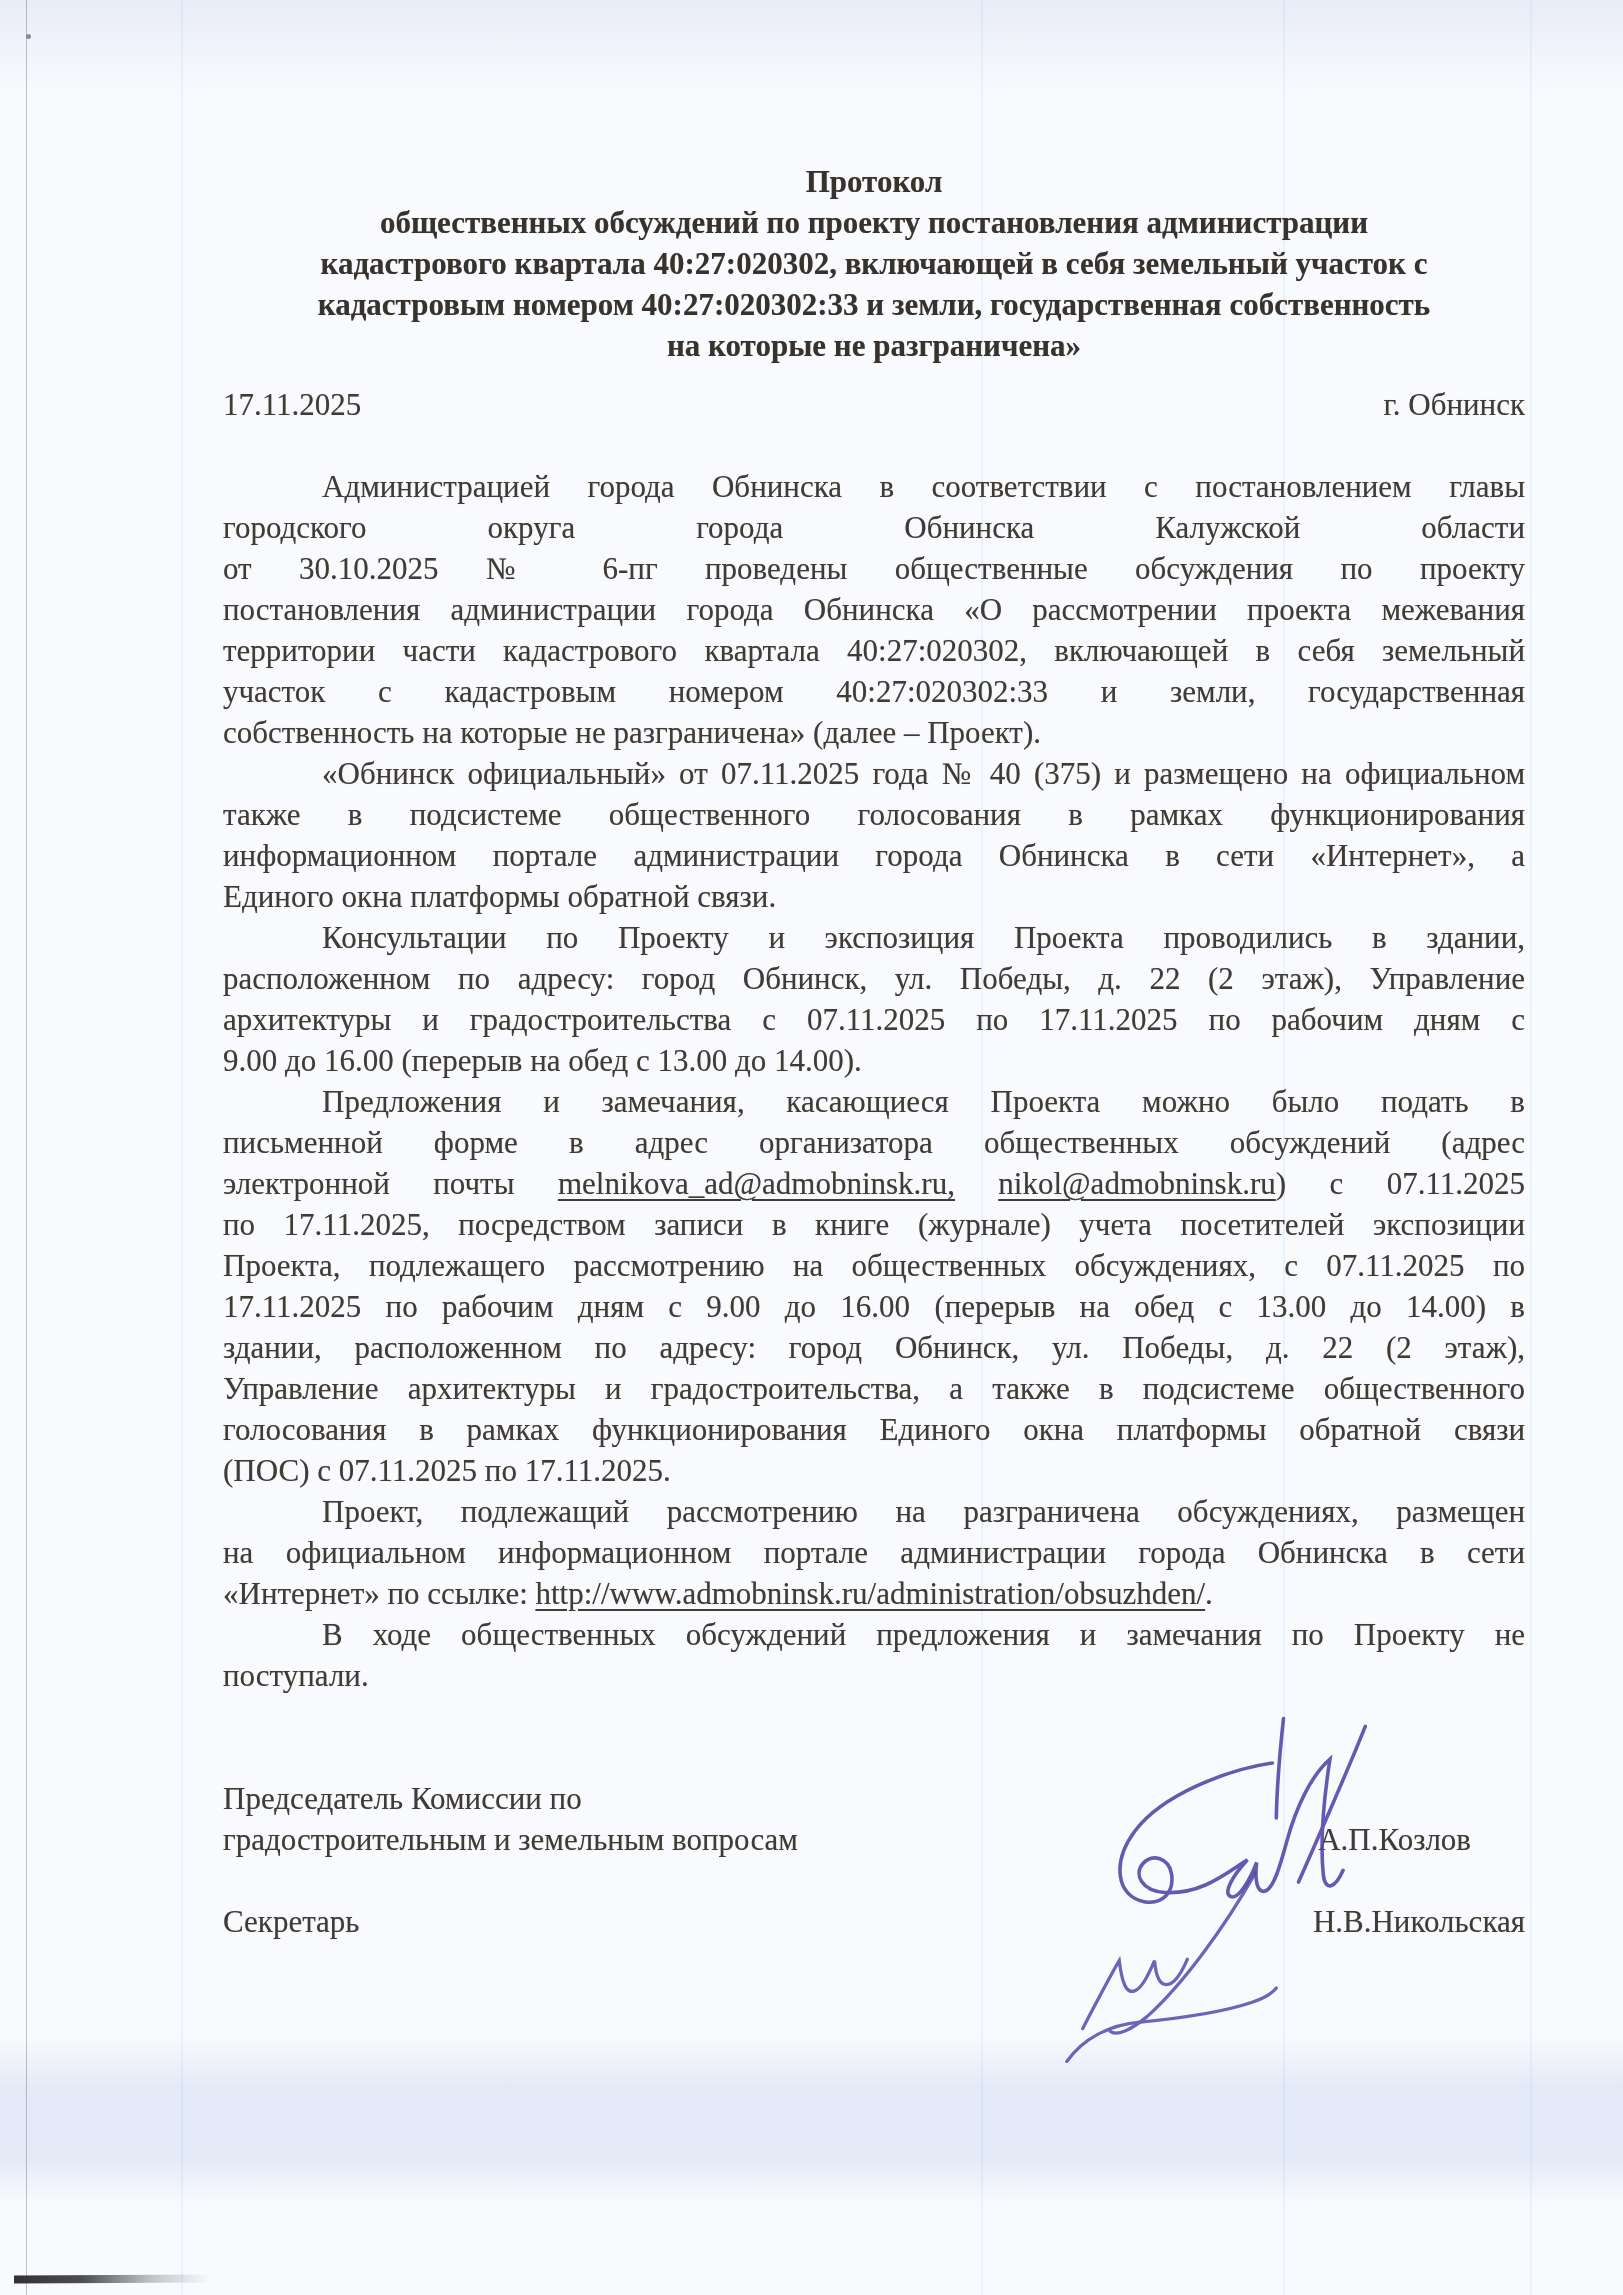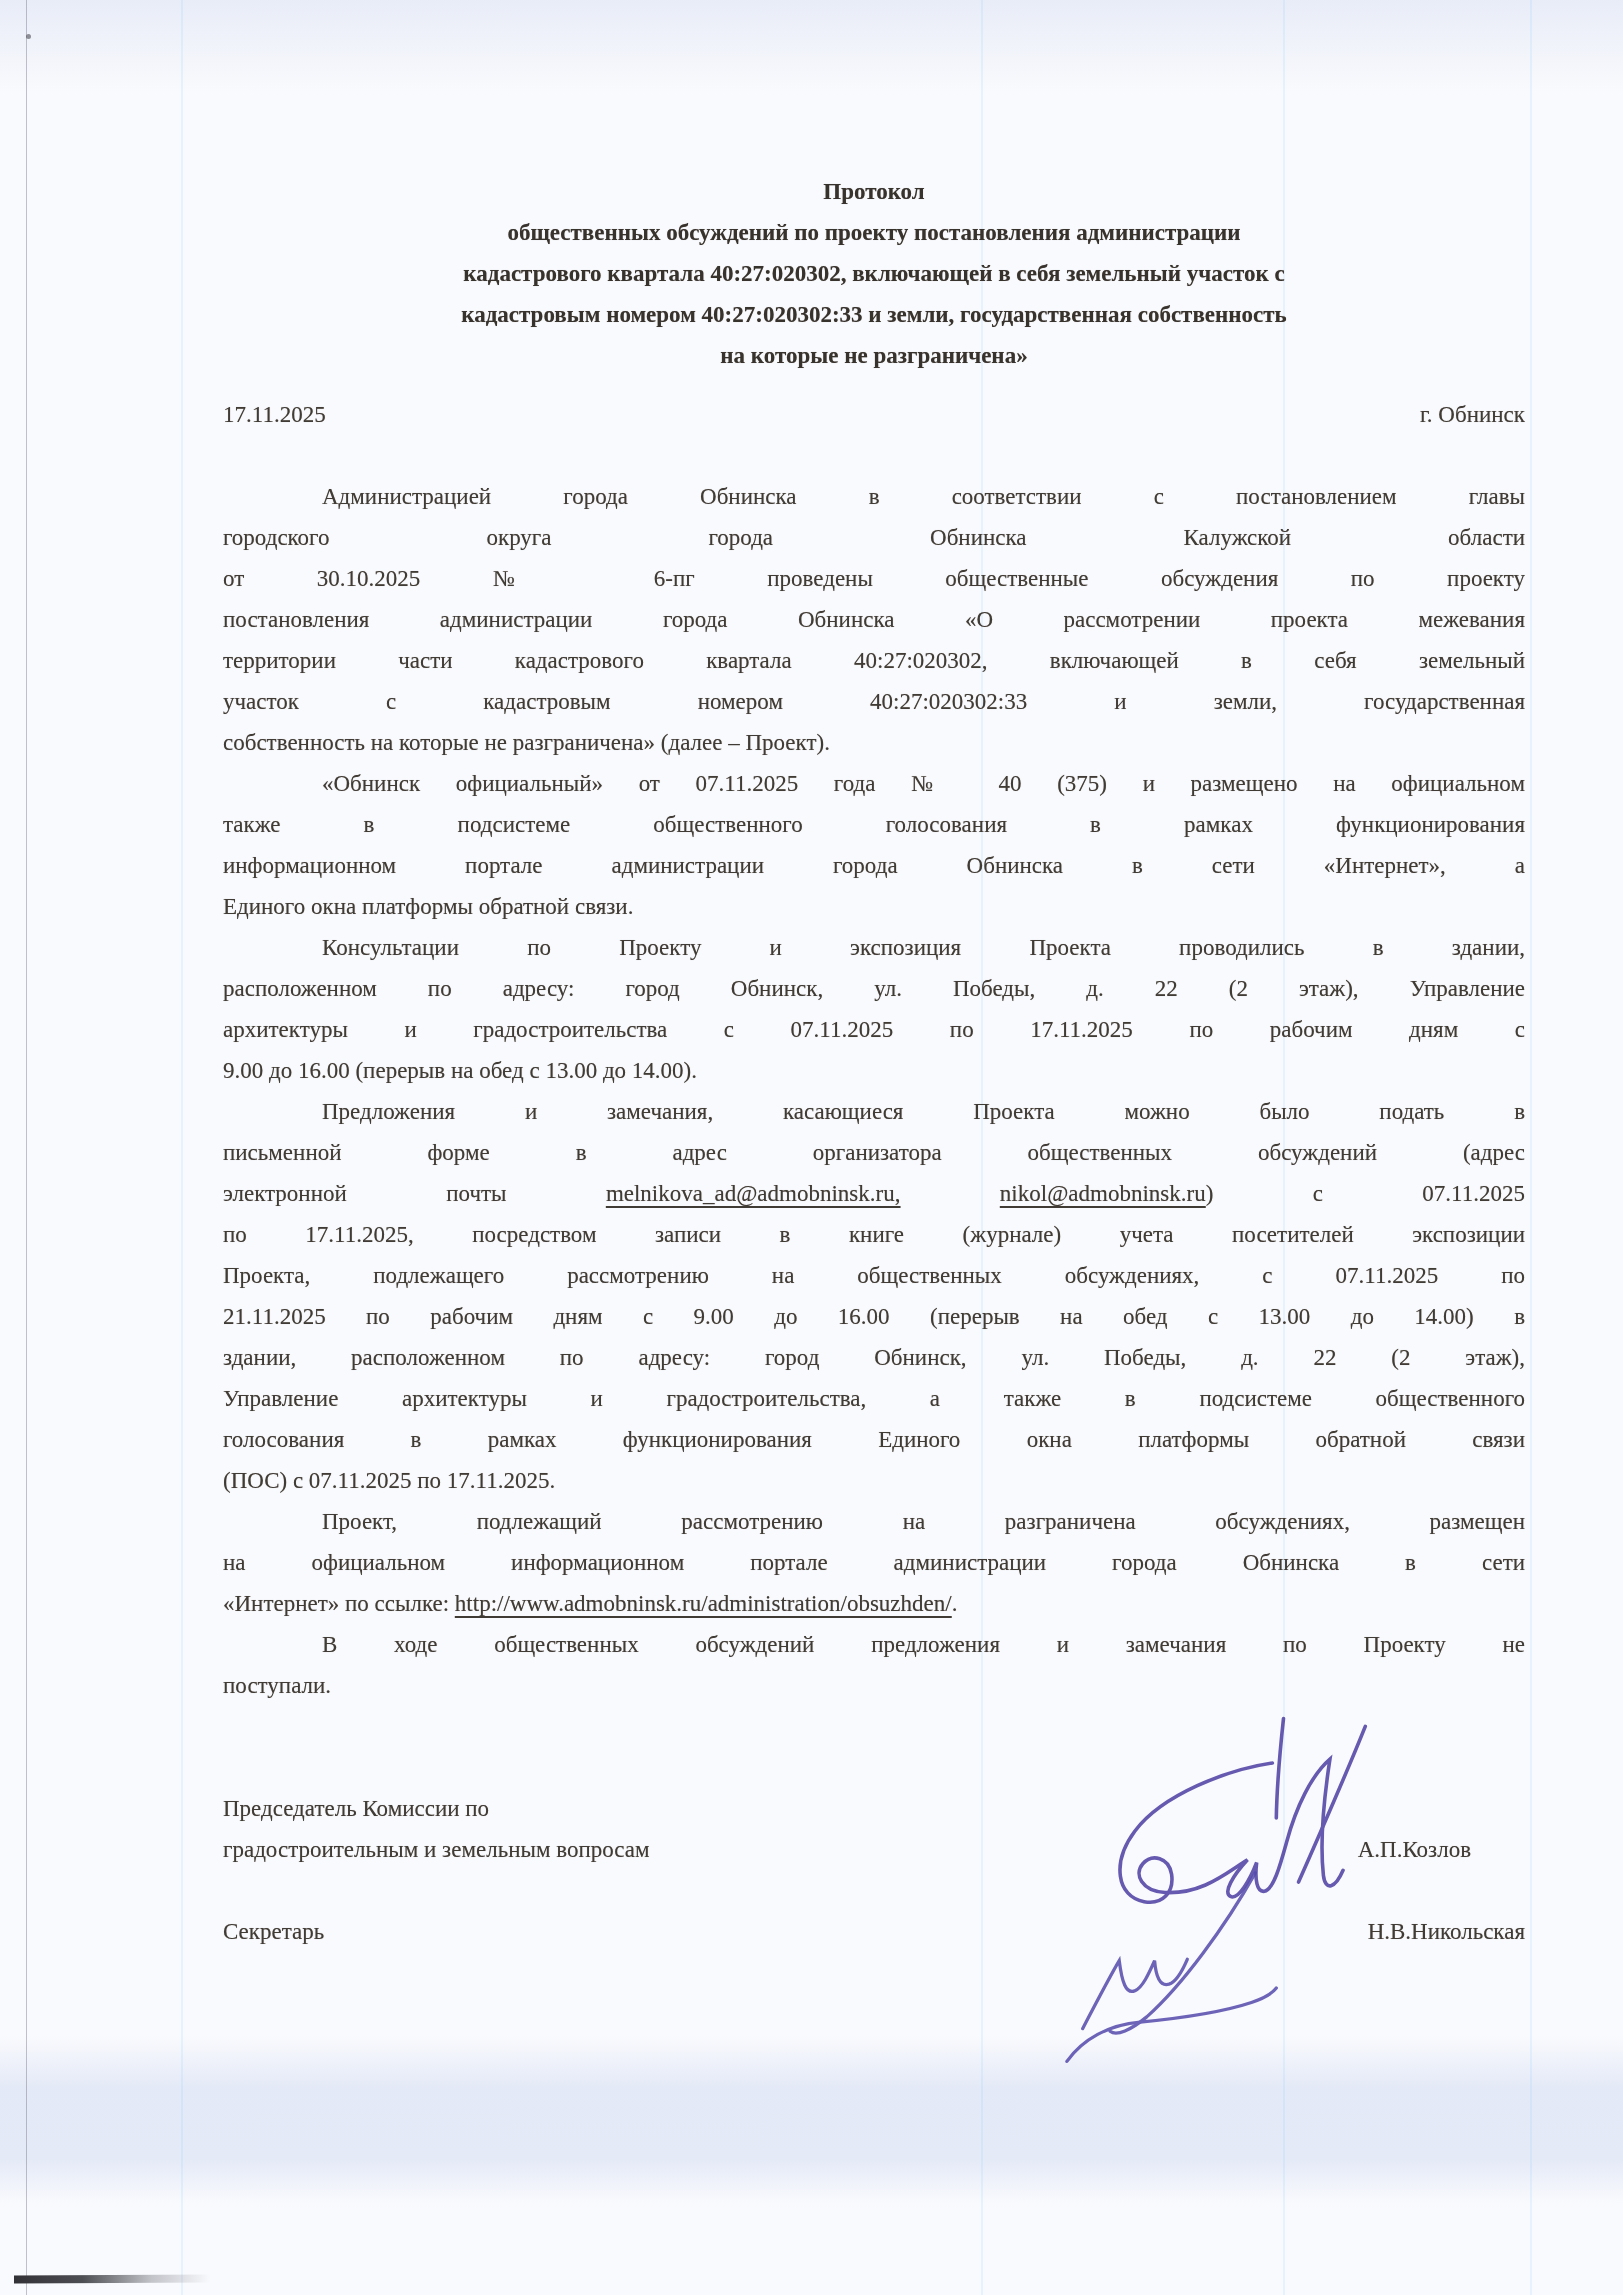--- a/index.html
+++ b/index.html
@@ -16,23 +16,23 @@
   }
   
   .streak{position:absolute;top:0;bottom:0;width:2px;background:rgba(120,200,255,0.15);}
   .edge-line{position:absolute;top:0;bottom:0;left:25.5px;width:1.3px;background:rgba(96,100,112,0.38);}
   .speck{position:absolute;left:26px;top:34px;width:5.2px;height:5.2px;border-radius:50%;background:rgba(60,60,70,0.55);}
   .bottom-mark{position:absolute;left:14.4px;top:2275px;width:196px;height:7.9px;
     background:linear-gradient(90deg,#323236 0%,#4d4d54 35%,rgba(140,140,150,0.5) 70%,rgba(140,140,150,0) 100%);
     transform:skewY(-0.3deg);}
   
   .sheet{
-    position:absolute;left:0;top:10px;right:0;
+    position:absolute;left:0;top:0;right:0;
     padding:161px 99px 0 223px;
-    font-size:23px;line-height:41px;
+    font-size:31px;line-height:41px;
     text-shadow:0 0 0.7px rgba(70,60,52,0.45);
   }
   .title-block{font-weight:bold;color:#38322d;}
   .tline{text-align:center;height:41px;}
   .dateline{display:flex;justify-content:space-between;margin-top:18px;height:41px;}
   .para{margin:0;}
   .para > div{height:41px;}
   .para > div:first-child{text-indent:99px;}
   .p-first{margin-top:41px;}
   .just{text-align:justify;text-align-last:justify;overflow:hidden;}
@@ -96,21 +96,21 @@
         <div class="bline just">архитектуры и градостроительства с 07.11.2025 по 17.11.2025 по рабочим дням с</div>
         <div class="bline">9.00 до 16.00 (перерыв на обед с 13.00 до 14.00).</div>
       </div>
 
     <div class="para">
         <div class="bline just">Предложения и замечания, касающиеся Проекта можно было подать в</div>
         <div class="bline just">письменной форме в адрес организатора общественных обсуждений (адрес</div>
         <div class="bline just">электронной почты <span class="u">melnikova_ad@admobninsk.ru,</span> <span class="u">nikol@admobninsk.ru</span>) с 07.11.2025</div>
         <div class="bline just">по 17.11.2025, посредством записи в книге (журнале) учета посетителей экспозиции</div>
         <div class="bline just">Проекта, подлежащего рассмотрению на общественных обсуждениях, с 07.11.2025 по</div>
-        <div class="bline just">21.11.2025 по рабочим дням с 9.00 до 16.00 (перерыв на обед с 13.00 до 14.00) в</div>
+        <div class="bline just">17.11.2025 по рабочим дням с 9.00 до 16.00 (перерыв на обед с 13.00 до 14.00) в</div>
         <div class="bline just">здании, расположенном по адресу: город Обнинск, ул. Победы, д. 22 (2 этаж),</div>
         <div class="bline just">Управление архитектуры и градостроительства, а также в подсистеме общественного</div>
         <div class="bline just">голосования в рамках функционирования Единого окна платформы обратной связи</div>
         <div class="bline">(ПОС) с 07.11.2025 по 17.11.2025.</div>
       </div>
 
     <div class="para">
         <div class="bline just">Проект, подлежащий рассмотрению на разграничена обсуждениях, размещен</div>
         <div class="bline just">на официальном информационном портале администрации города Обнинска в сети</div>
         <div class="bline">«Интернет» по ссылке: <span class="u">http://www.admobninsk.ru/administration/obsuzhden/</span>.</div>

